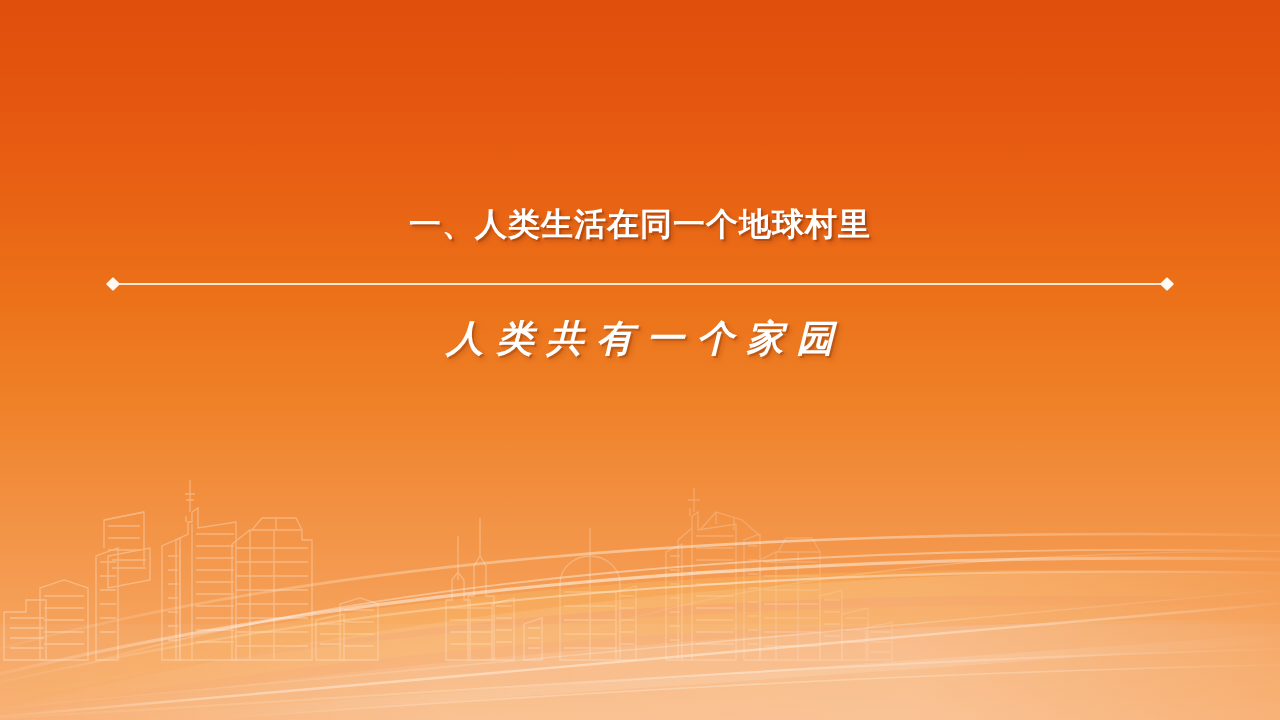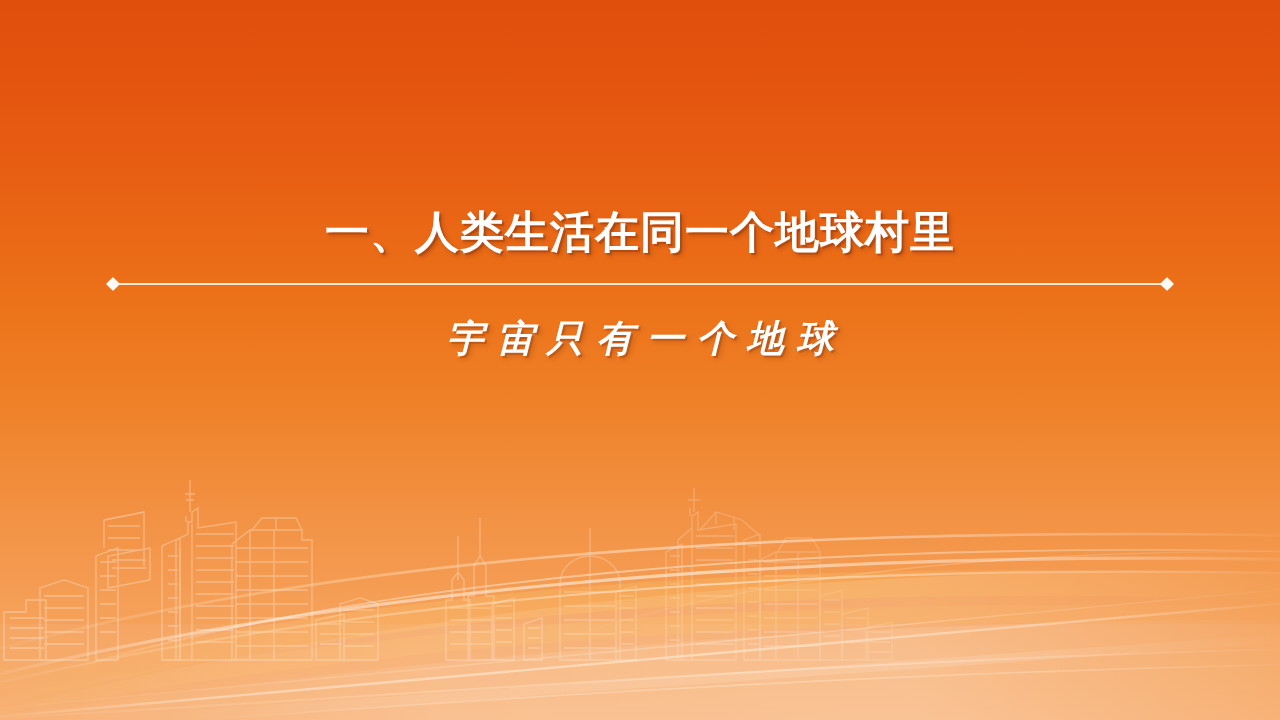--- a/index.html
+++ b/index.html
@@ -43,21 +43,21 @@
   
   .title-block {
     position: absolute;
     left: 0;
     top: 206px;
     width: 1280px;
     text-align: center;
   }
   .slide-title {
     margin: 0;
-    font-size: 44px;
+    font-size: 32px;
     font-weight: bold;
     line-height: 1.18;
     color: #ffffff;
     letter-spacing: 1px;
     text-shadow:
       2px 2px 0 rgba(150, 56, 10, 0.45),
       3px 3px 4px rgba(120, 44, 6, 0.35);
     white-space: nowrap;
   }
 
@@ -295,16 +295,16 @@
     <h1 class="slide-title">一、人类生活在同一个地球村里</h1>
   </div>
 
   <div class="divider">
     <span class="divider-cap left"></span>
     <span class="divider-line"></span>
     <span class="divider-cap right"></span>
   </div>
 
   <div class="subtitle-block">
-    <div class="subtitle-line">宇宙只有一个地球</div>
+    <div class="subtitle-line">人类共有一个家园</div>
   </div>
 
 </div>
 
 </body></html>

